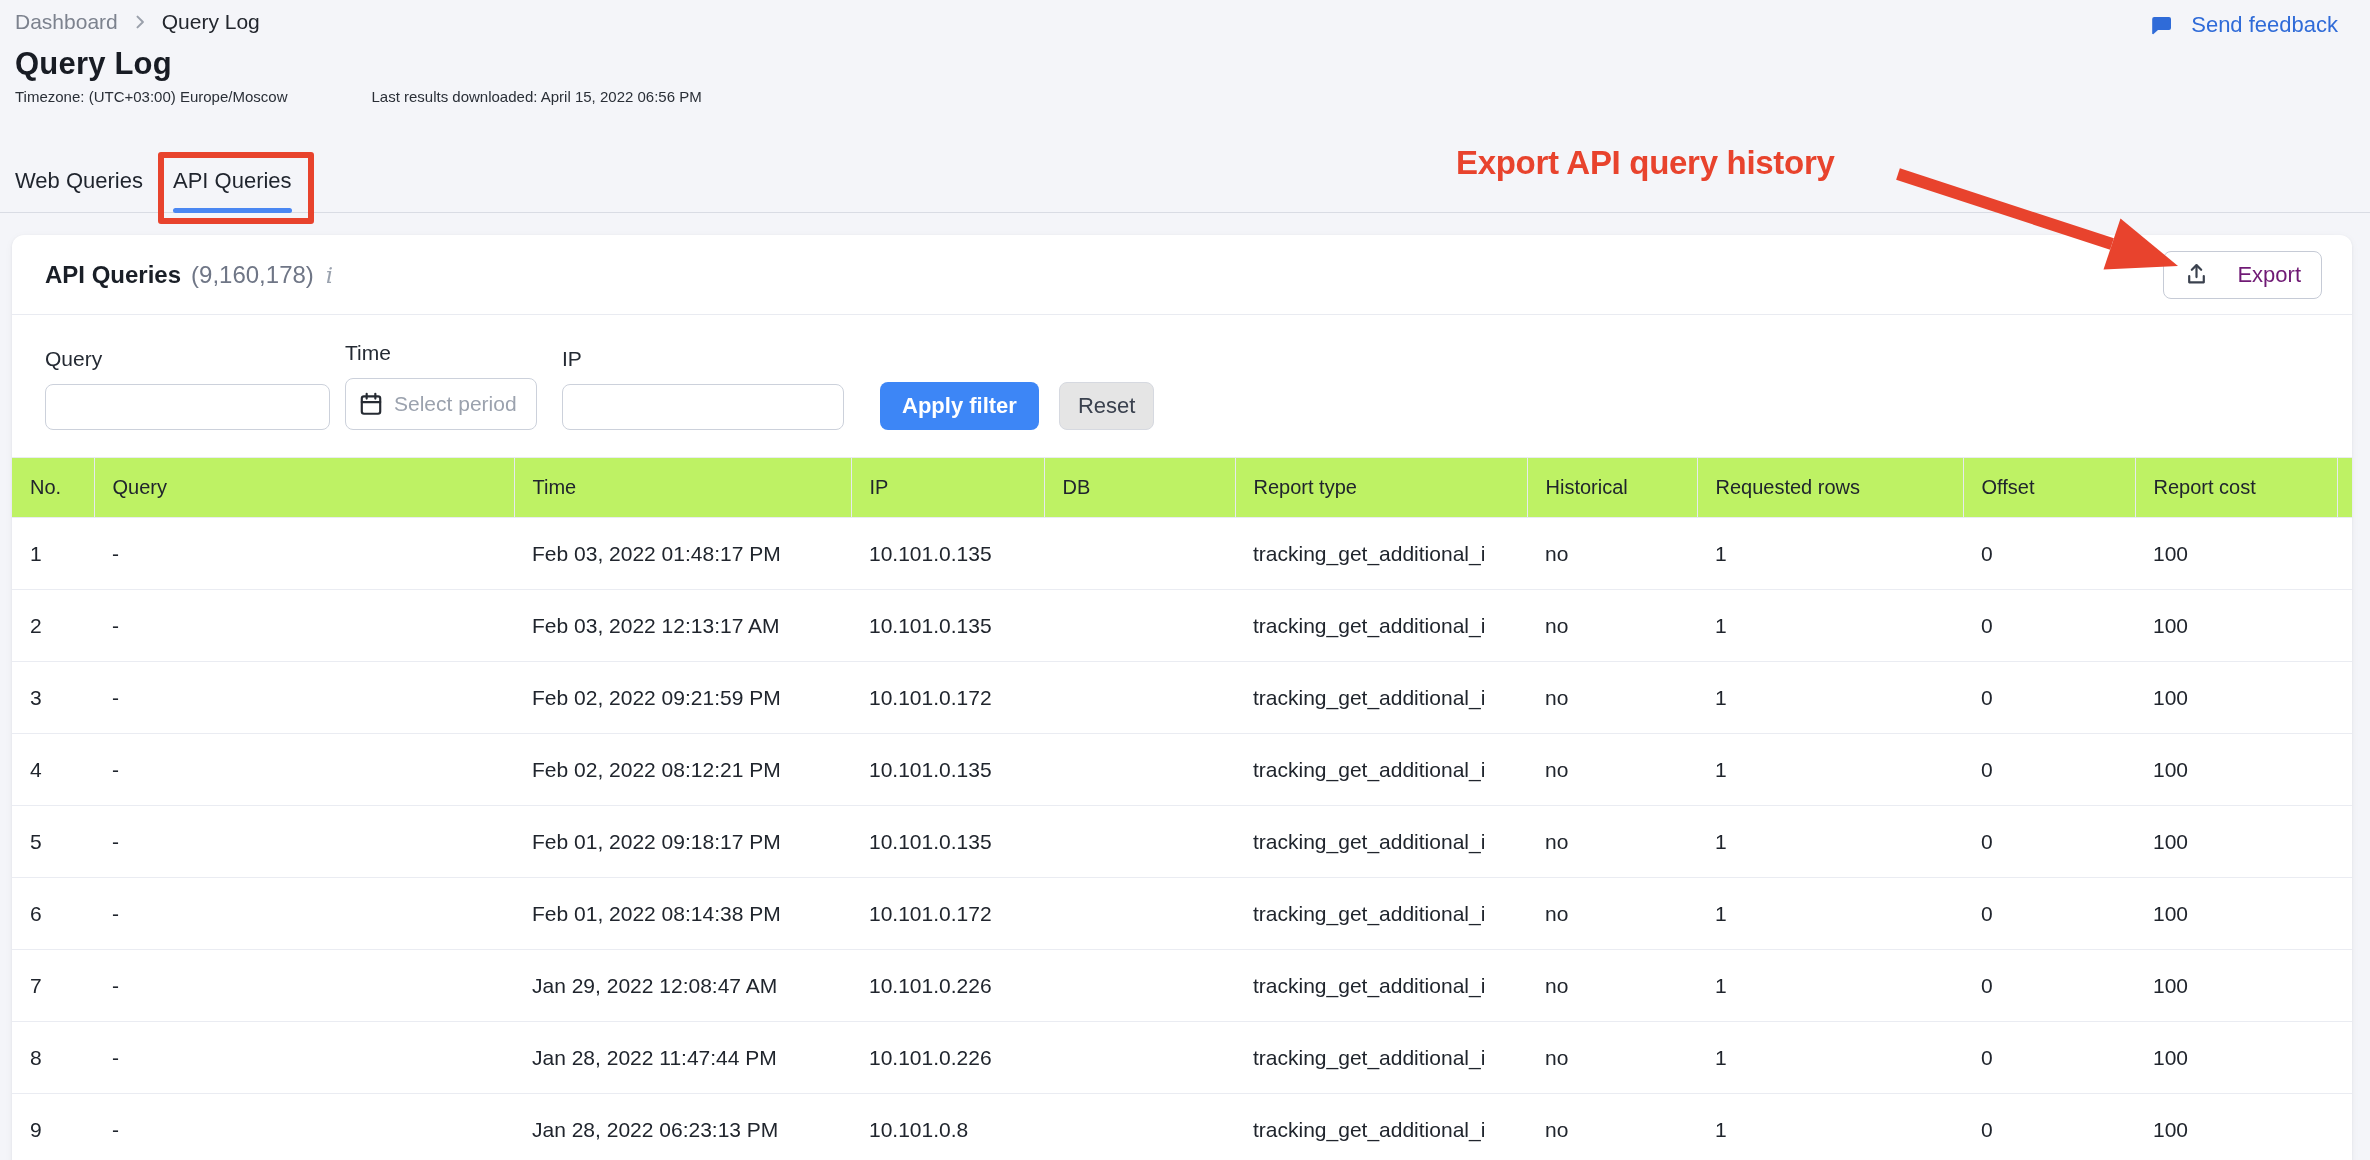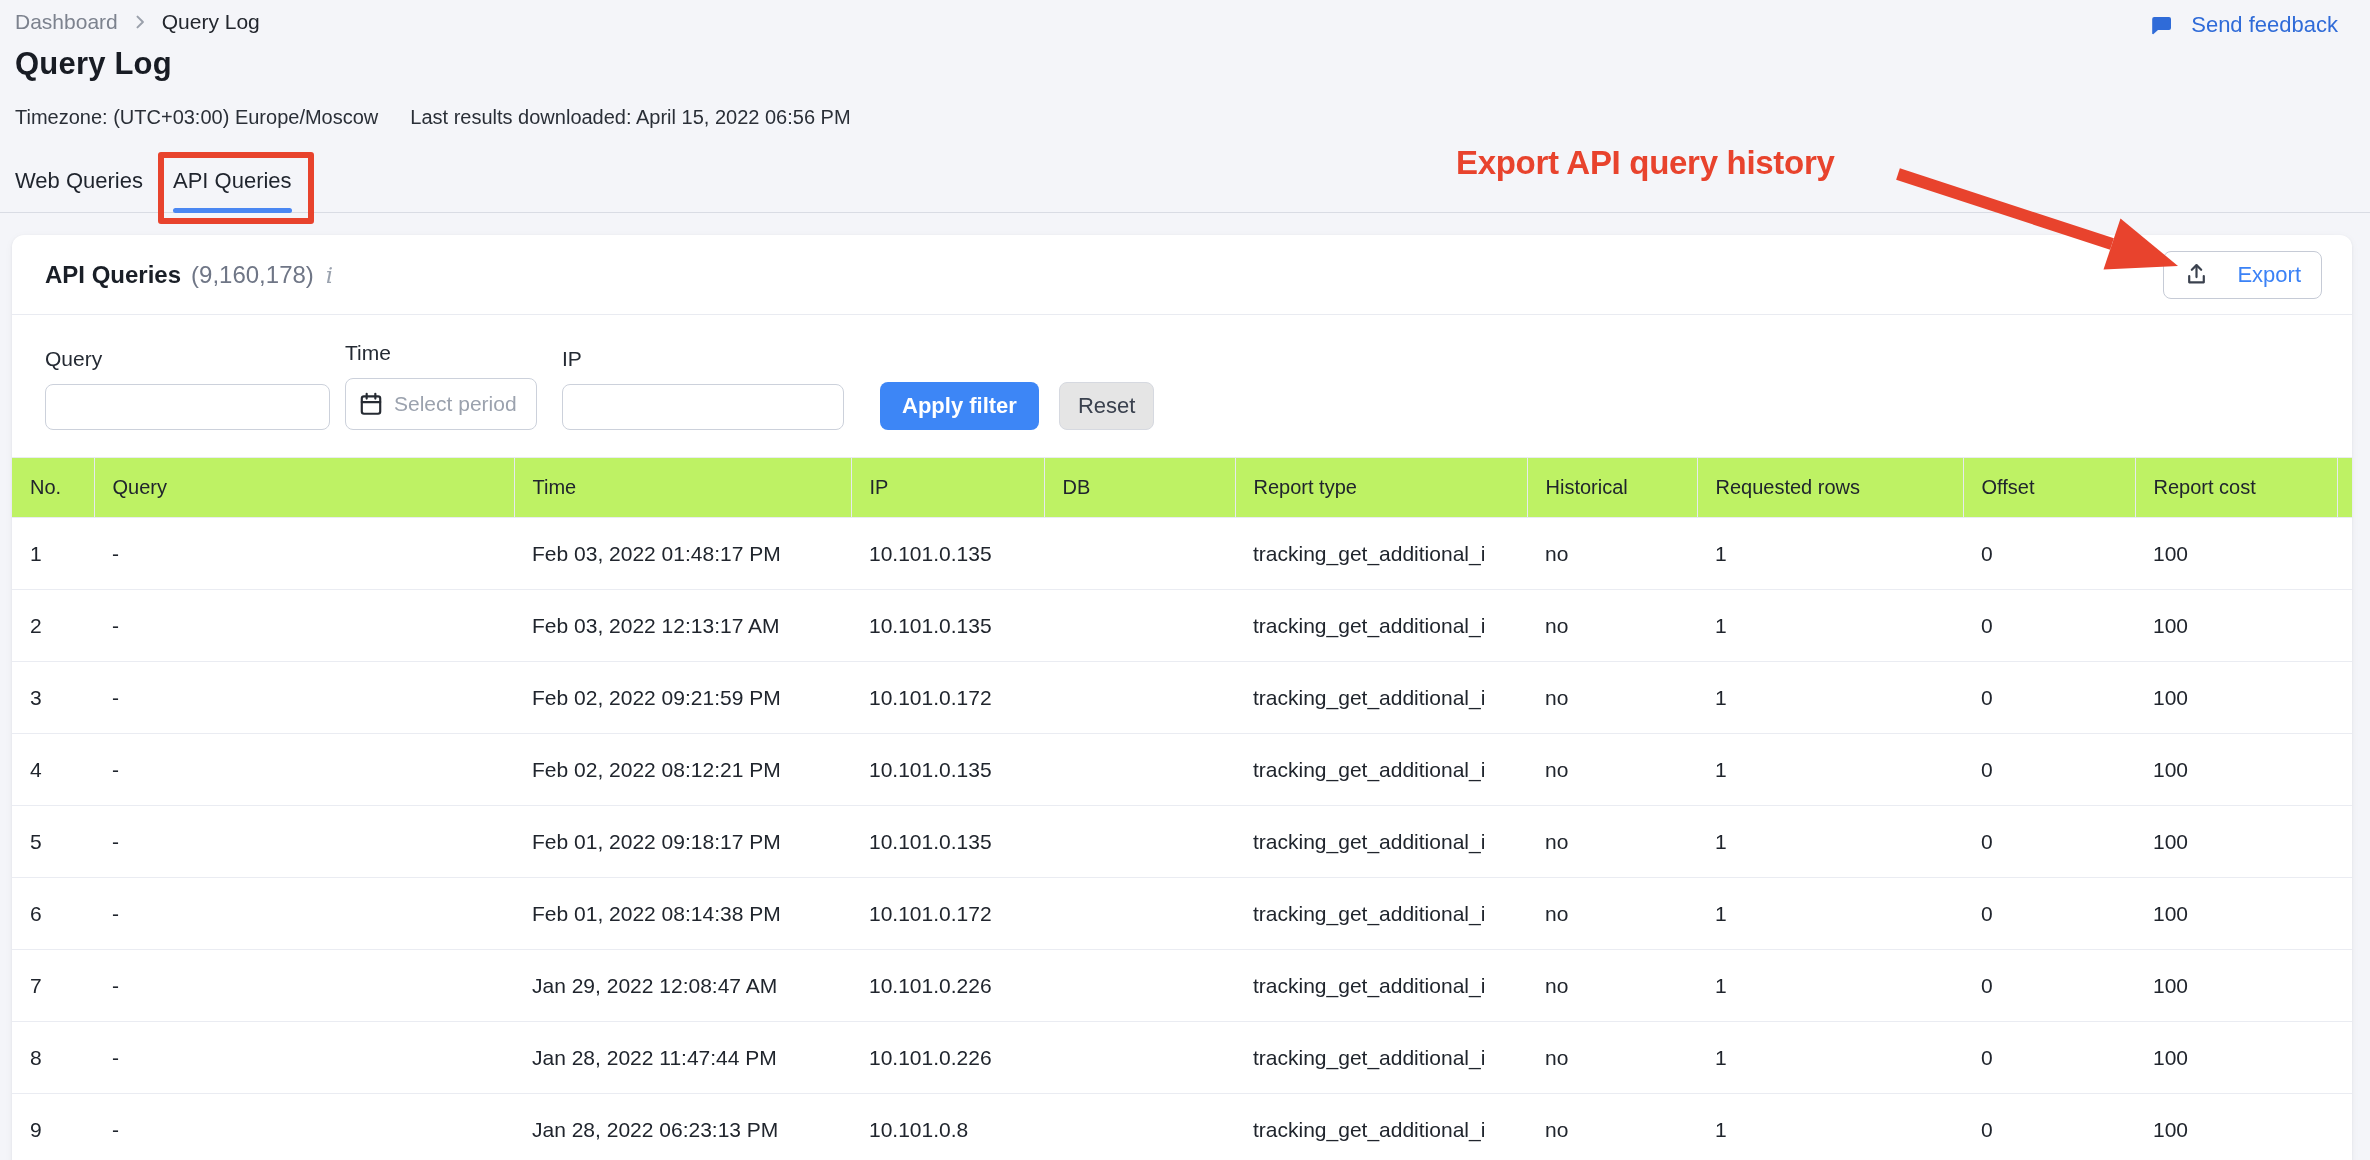--- a/index.html
+++ b/index.html
@@ -12,21 +12,21 @@
     -webkit-font-smoothing:antialiased;
   }
   
   .breadcrumb { position:absolute; left:15px; top:10px; display:flex; align-items:center; gap:10px; font-size:21px; }
   .breadcrumb a { color:#7c828e; text-decoration:none; cursor:pointer; }
   .breadcrumb .crumb-current { color:#23272e; }
   .crumb-chevron { display:inline-flex; margin:0 2px; }
   .feedback { position:absolute; right:32px; top:12px; display:flex; align-items:center; gap:18px;
               font-size:22px; color:#2f6bd8; text-decoration:none; cursor:pointer; }
   .page-title { position:absolute; left:15px; top:46px; font-size:31px; font-weight:700; color:#181c24; letter-spacing:.2px; }
-  .meta-row { position:absolute; left:15px; top:106px; font-size:20px; color:#2a2f37; display:flex; gap:32px; }
+  .meta-row { position:absolute; left:15px; top:88px; font-size:15px; color:#2a2f37; display:flex; gap:84px; }
 
   
   .tabbar-line { position:absolute; left:0; top:212px; width:2370px; height:1px; background:#d9dce4; }
   .tabs { position:absolute; left:15px; top:166px; height:47px; display:flex; gap:30px; z-index:2; }
   .tab { position:relative; font-size:22px; color:#1f242d; cursor:pointer; padding-top:2px; }
   .tab.active::after { content:""; position:absolute; left:0; right:0; bottom:0; height:5px; background:#4a87f2; border-radius:3px; }
   .tab-annotation-box { position:absolute; left:158px; top:152px; width:156px; height:72px;
                         border:6px solid #e8432d; border-radius:3px; z-index:3; pointer-events:none; }
 
   
@@ -38,21 +38,21 @@
   .panel { position:absolute; left:12px; top:235px; width:2340px; height:1060px;
            background:#fff; border-radius:12px;
            box-shadow:0 1px 3px rgba(20,24,40,.07), 0 2px 10px rgba(20,24,40,.04); }
   .panel-header { display:flex; align-items:center; height:80px; padding:0 30px 0 33px; border-bottom:1px solid #e9ebf1; }
   .panel-title { font-size:24px; font-weight:700; color:#1a1f27; }
   .panel-count { font-size:24px; color:#6f7686; margin-left:10px; }
   .info-icon { font-family:"DejaVu Serif", serif; font-style:italic; font-size:23px; color:#9aa2ae;
                margin-left:12px; cursor:pointer; }
   .export-btn { margin-left:auto; display:flex; align-items:center; gap:28px; height:48px; padding:0 20px;
                 background:#fff; border:1px solid #c6cbd6; border-radius:8px; cursor:pointer;
-                font-size:22px; color:#3b82f6; font-family:inherit; }
+                font-size:22px; color:#701a75; font-family:inherit; }
 
   
   .filters { display:flex; align-items:flex-end; padding:26px 0 27px 33px; }
   .field-group { display:flex; flex-direction:column; }
   .field-label { font-size:21px; color:#242a33; margin-bottom:13px; }
   .text-input { height:46px; border:1px solid #ccd1db; border-radius:8px; background:#fff;
                 font-size:21px; font-family:inherit; color:#1f242d; padding:0 14px; outline:none; }
   .input-query { width:285px; }
   .input-ip { width:282px; margin-left:0; }
   .gg-time { margin-left:15px; }

